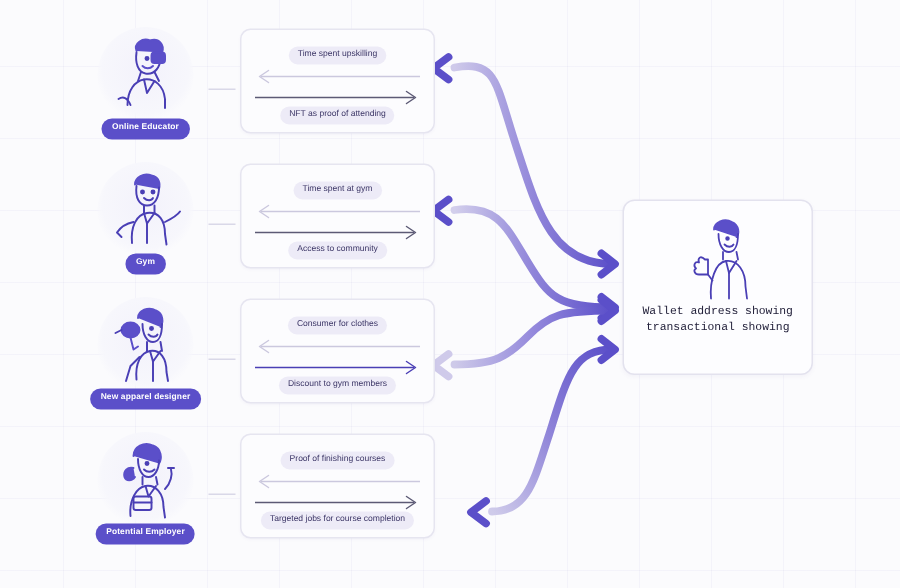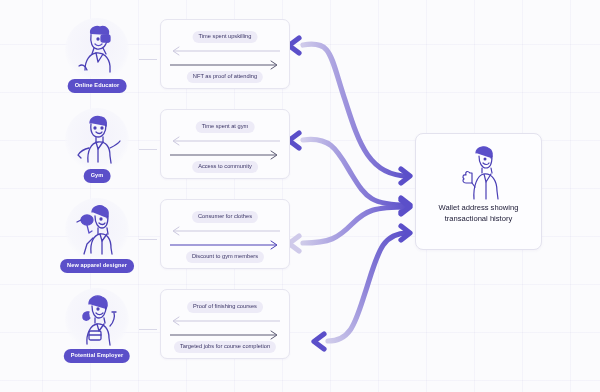--- a/index.html
+++ b/index.html
@@ -62,21 +62,21 @@
 
   
   .wallet{
     position:absolute;left:415px;top:133px;width:125px;height:115px;
     background:#fdfdff;border:1px solid #e3e2ee;border-radius:8px;
     box-shadow:0 1px 3px rgba(90,80,160,.05);
   }
   .wallet-art{position:absolute;left:50%;transform:translateX(-50%);top:9px;width:62px;height:58px;}
   .wallet-text{
     position:absolute;left:7px;right:7px;top:69px;text-align:center;
-    font-size:7.6px;line-height:1.42;color:#22203a;
+    font-size:7.6px;line-height:1.42;color:#22203a;font-family:Liberation Mono, monospace;
   }
 </style>
 </head>
 <body>
 
 <div id="grid"></div>
 
 <div id="stage">
 
   <svg id="links" viewBox="0 0 600 392">
@@ -295,17 +295,17 @@
         <path d="M34 25 L34 30 M43 25 L44 30"></path>
         <path d="M26 56 C25 44 29 32 36 31 C44 30 49 38 49 48 L50 56"></path>
         <path d="M36 31 L38 39 L43 31"></path>
         <path d="M38 39 L38 56"></path>
         <path d="M22 30 C19 27 17 29 18 32 C15 31 14 34 16 36 C14 37 15 40 18 40 L24 40 L24 30 Z" fill="none" stroke="#4a3fb5"></path>
         <path d="M24 40 L27 44"></path>
       </g>
     </svg>
     <div class="wallet-text">
       <span>Wallet address showing</span><br>
-      <span>transactional history</span>
+      <span>transactional showing</span>
     </div>
   </div>
 
 </div>
 
 </body></html>

